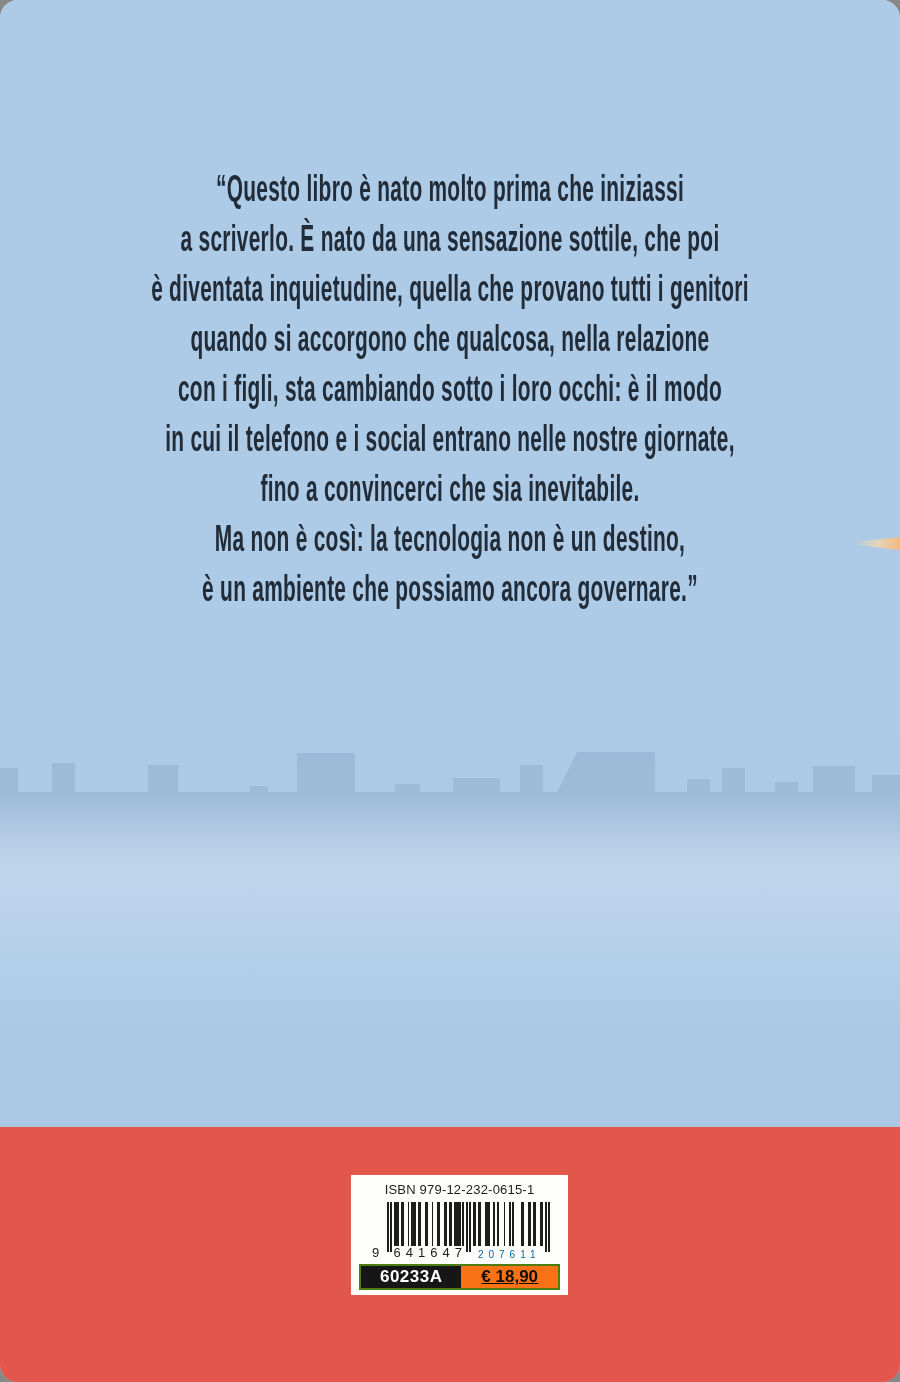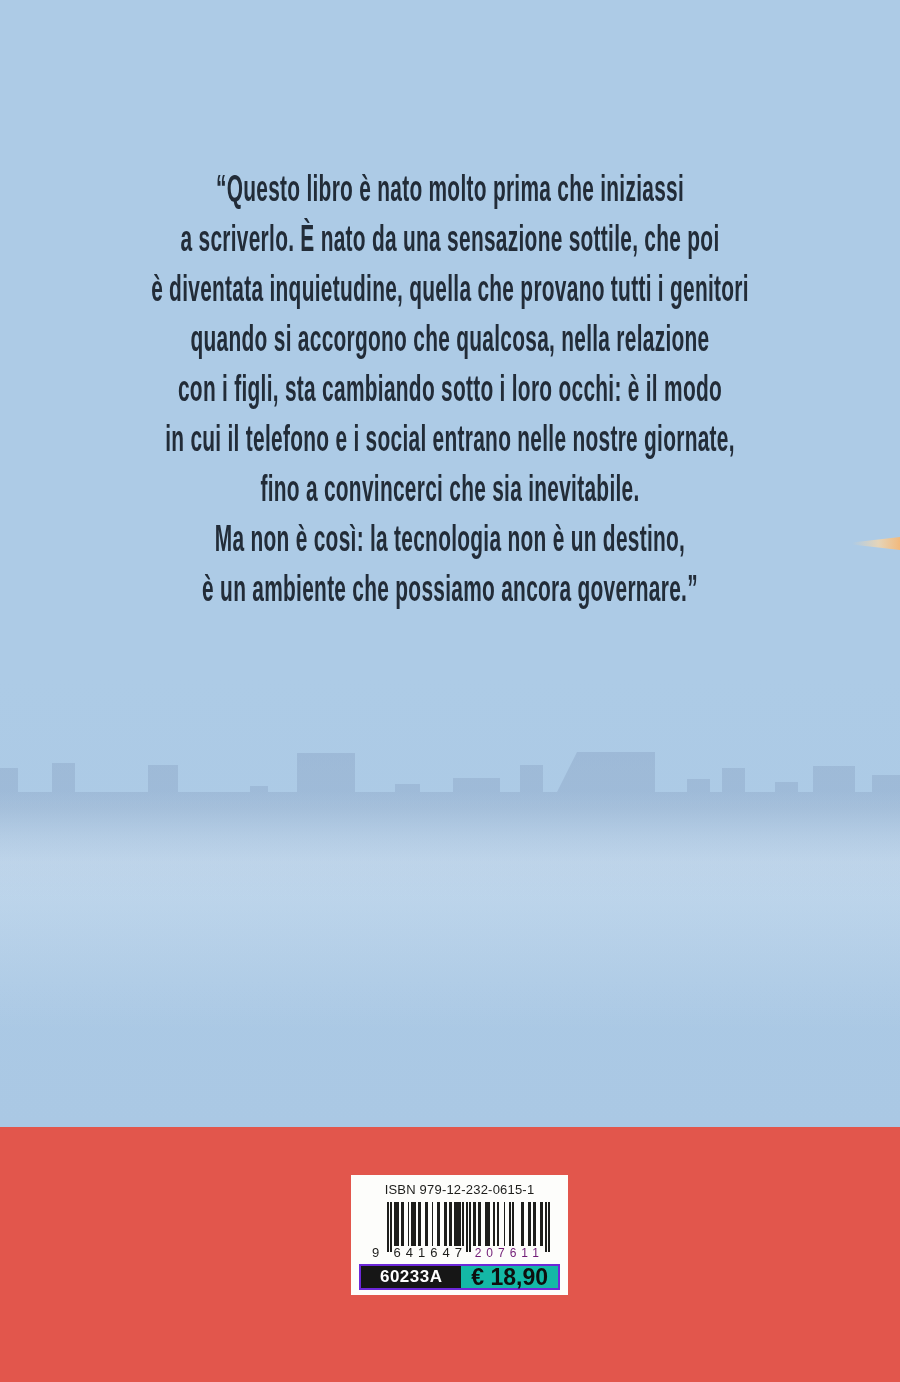--- a/index.html
+++ b/index.html
@@ -1,19 +1,20 @@
 <!DOCTYPE html>
 <html style="--sky: #adcbe6; --red: #e2564c; --text: #222c38;"><head>
 <meta charset="utf-8">
 <style>
   html,body { margin:0; padding:0; background:#888; }
   .page {
     position:relative; width:900px; height:1382px; margin:0 auto;
     overflow:hidden; font-family:"Liberation Sans", sans-serif;
     background: var(--sky, #adcbe6);
+    border-radius: 18px;
   }
   .sky {
     position:absolute; left:0; top:0; width:900px; height:1127px;
     background: linear-gradient(180deg, var(--sky,#adcbe6) 0%, var(--sky,#adcbe6) 60%, #aac8e4 100%);
   }
   .quote {
     position:absolute; left:50%; top:164px;
     transform: translateX(-50%) scaleX(0.58);
     transform-origin: 50% 0;
     text-align:center; white-space:nowrap;
@@ -58,35 +59,35 @@
   }
   .digit-lead {
     position:absolute; left:-15px; bottom:0; font-size:13px; color:#1d1d1b;
   }
   .digit-g1 {
     position:absolute; left:4%; width:44%; bottom:0; text-align:center;
     font-size:13px; letter-spacing:5px; color:#1d1d1b; white-space:nowrap;
   }
   .digit-g2 {
     position:absolute; left:53%; width:44%; bottom:0; text-align:center;
-    font-size:12px; letter-spacing:5px; color:#701a75; white-space:nowrap;
+    font-size:10px; letter-spacing:5px; color:#0369a1; white-space:nowrap;
   }
   .strip {
     display:flex; height:26px; margin-top:4px;
-    border:2px solid #6d28d9; box-sizing:border-box; background:#fff;
+    border:2px solid #4d7c0f; box-sizing:border-box; background:#fff;
   }
   .strip-code {
     width:51%; background:#161616; color:#ffffff;
     display:flex; align-items:center; justify-content:center;
     font-weight:bold; font-size:17px; letter-spacing:0.5px;
   }
   .strip-price {
-    flex:1; background:#14b8a6; color:#0e0e0e;
+    flex:1; background:#f97316; color:#0e0e0e;
     display:flex; align-items:center; justify-content:center;
-    font-weight:bold; font-size:23px;
+    font-weight:bold; font-size:17px;text-decoration:underline;
   }
 </style>
 </head>
 <body>
 
 <div class="page">
 
   <div class="sky"></div>
 
   <svg class="skyline-svg" viewBox="0 0 900 170" preserveAspectRatio="none" aria-hidden="true">

